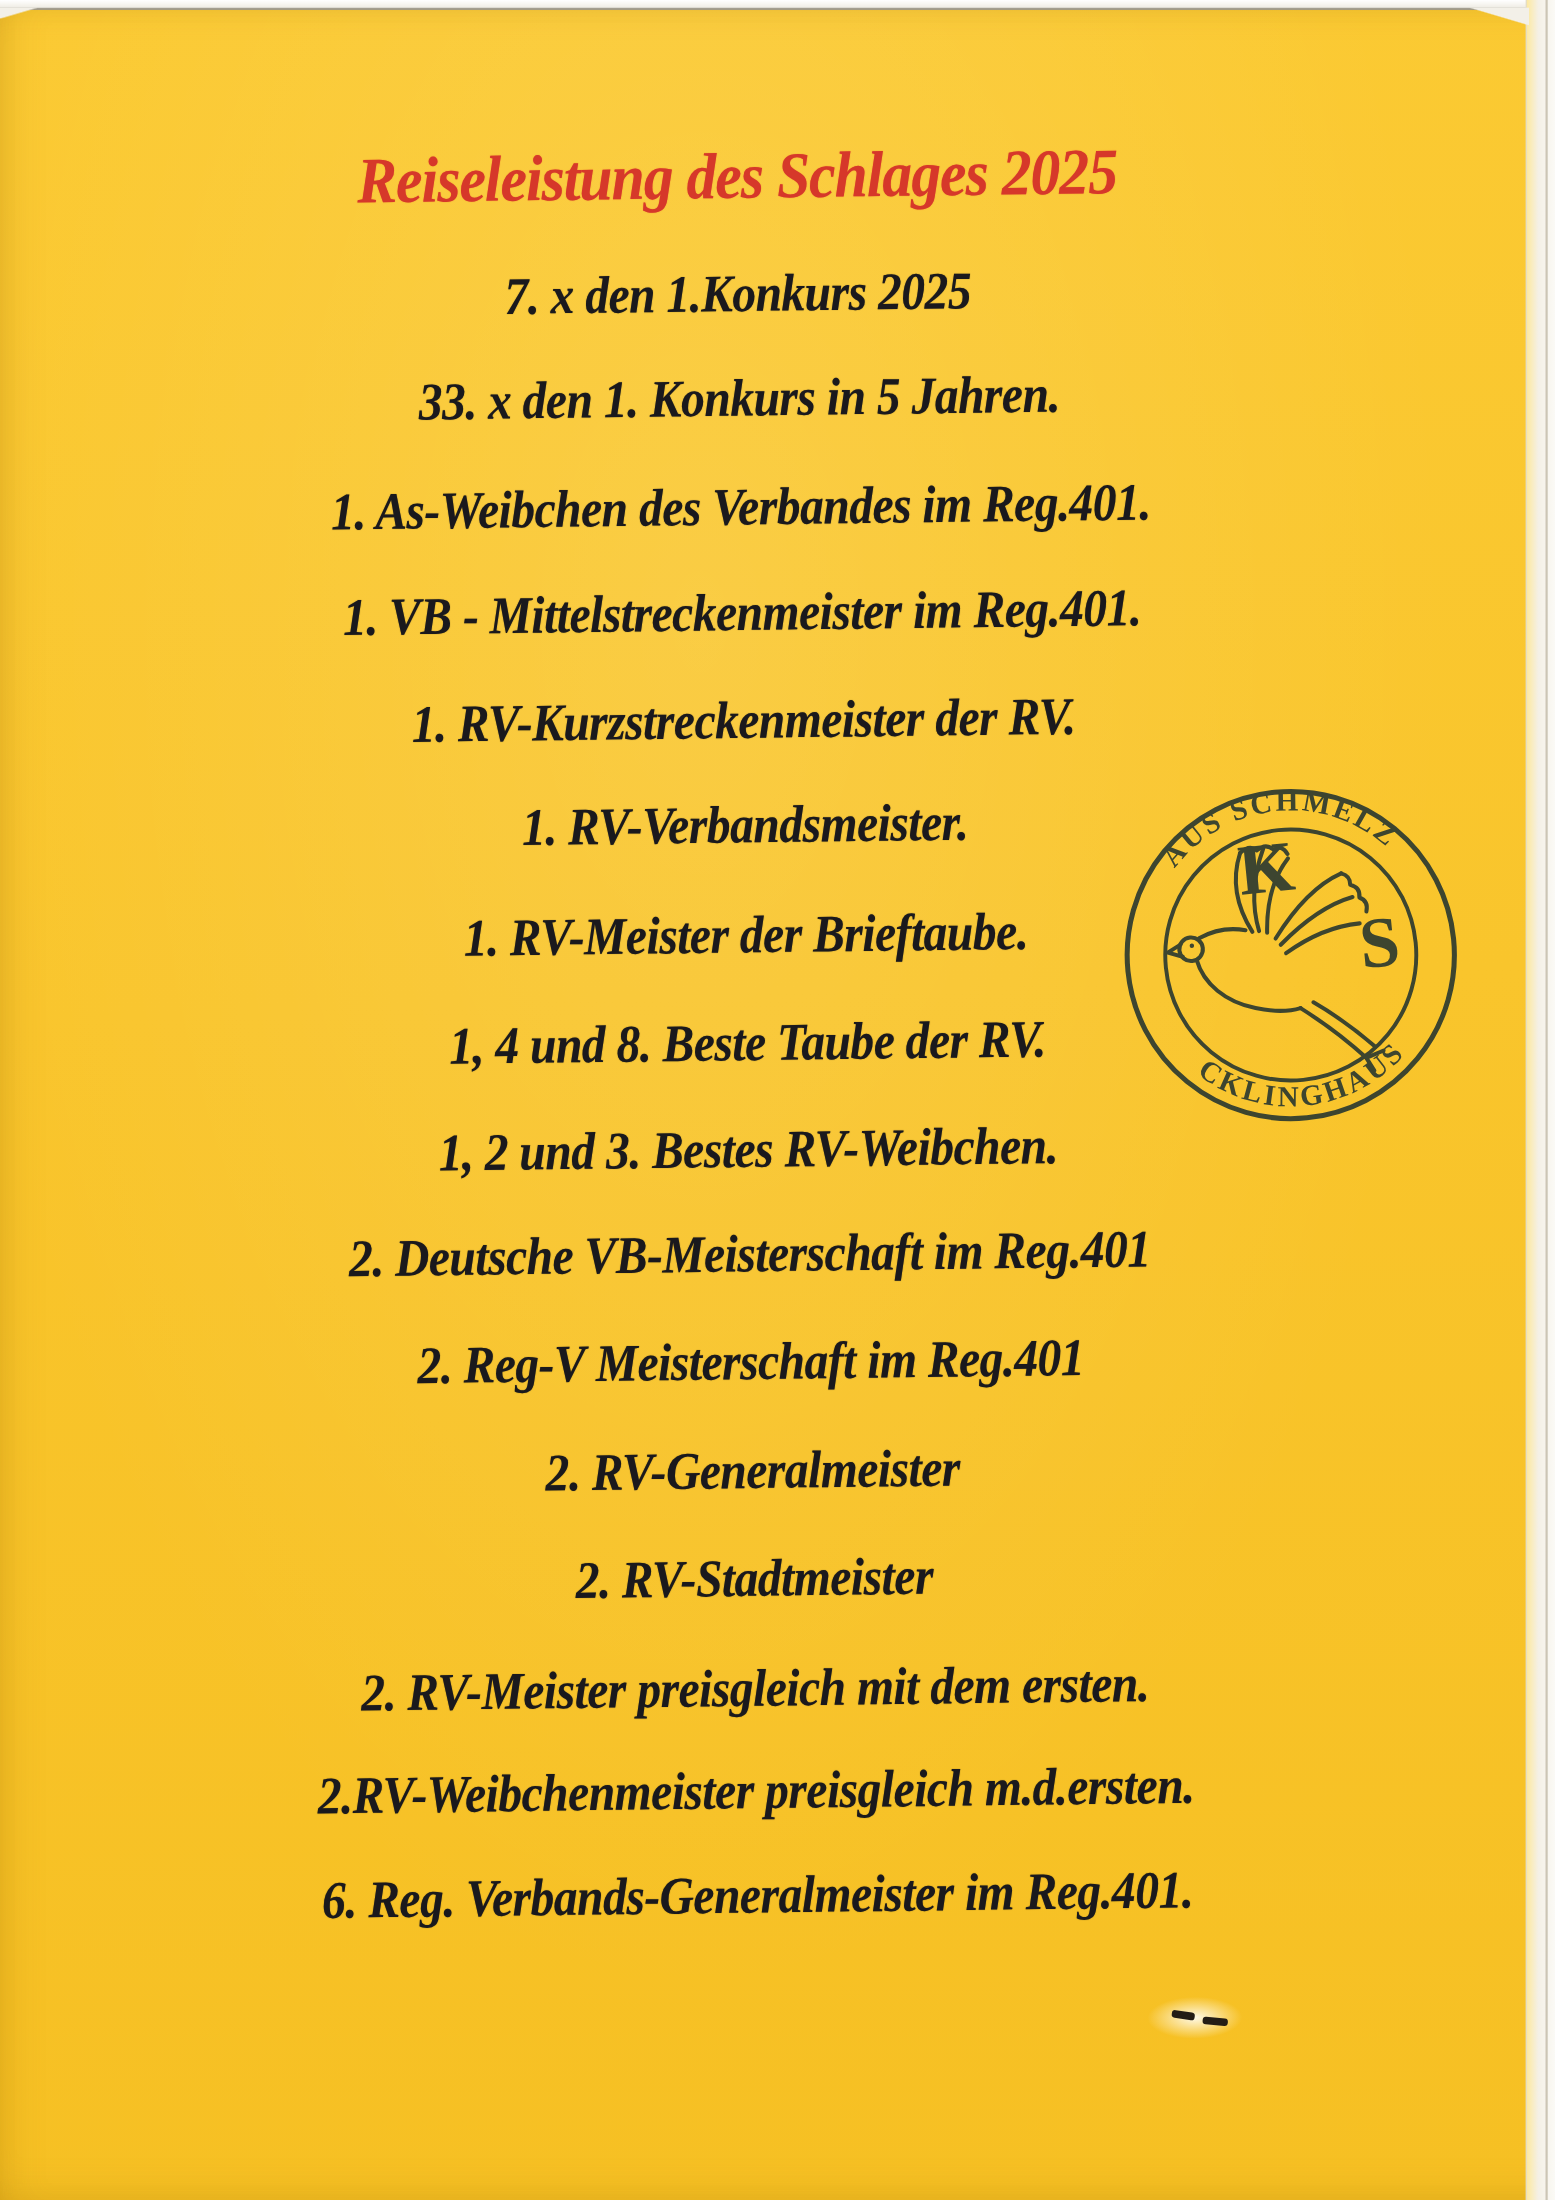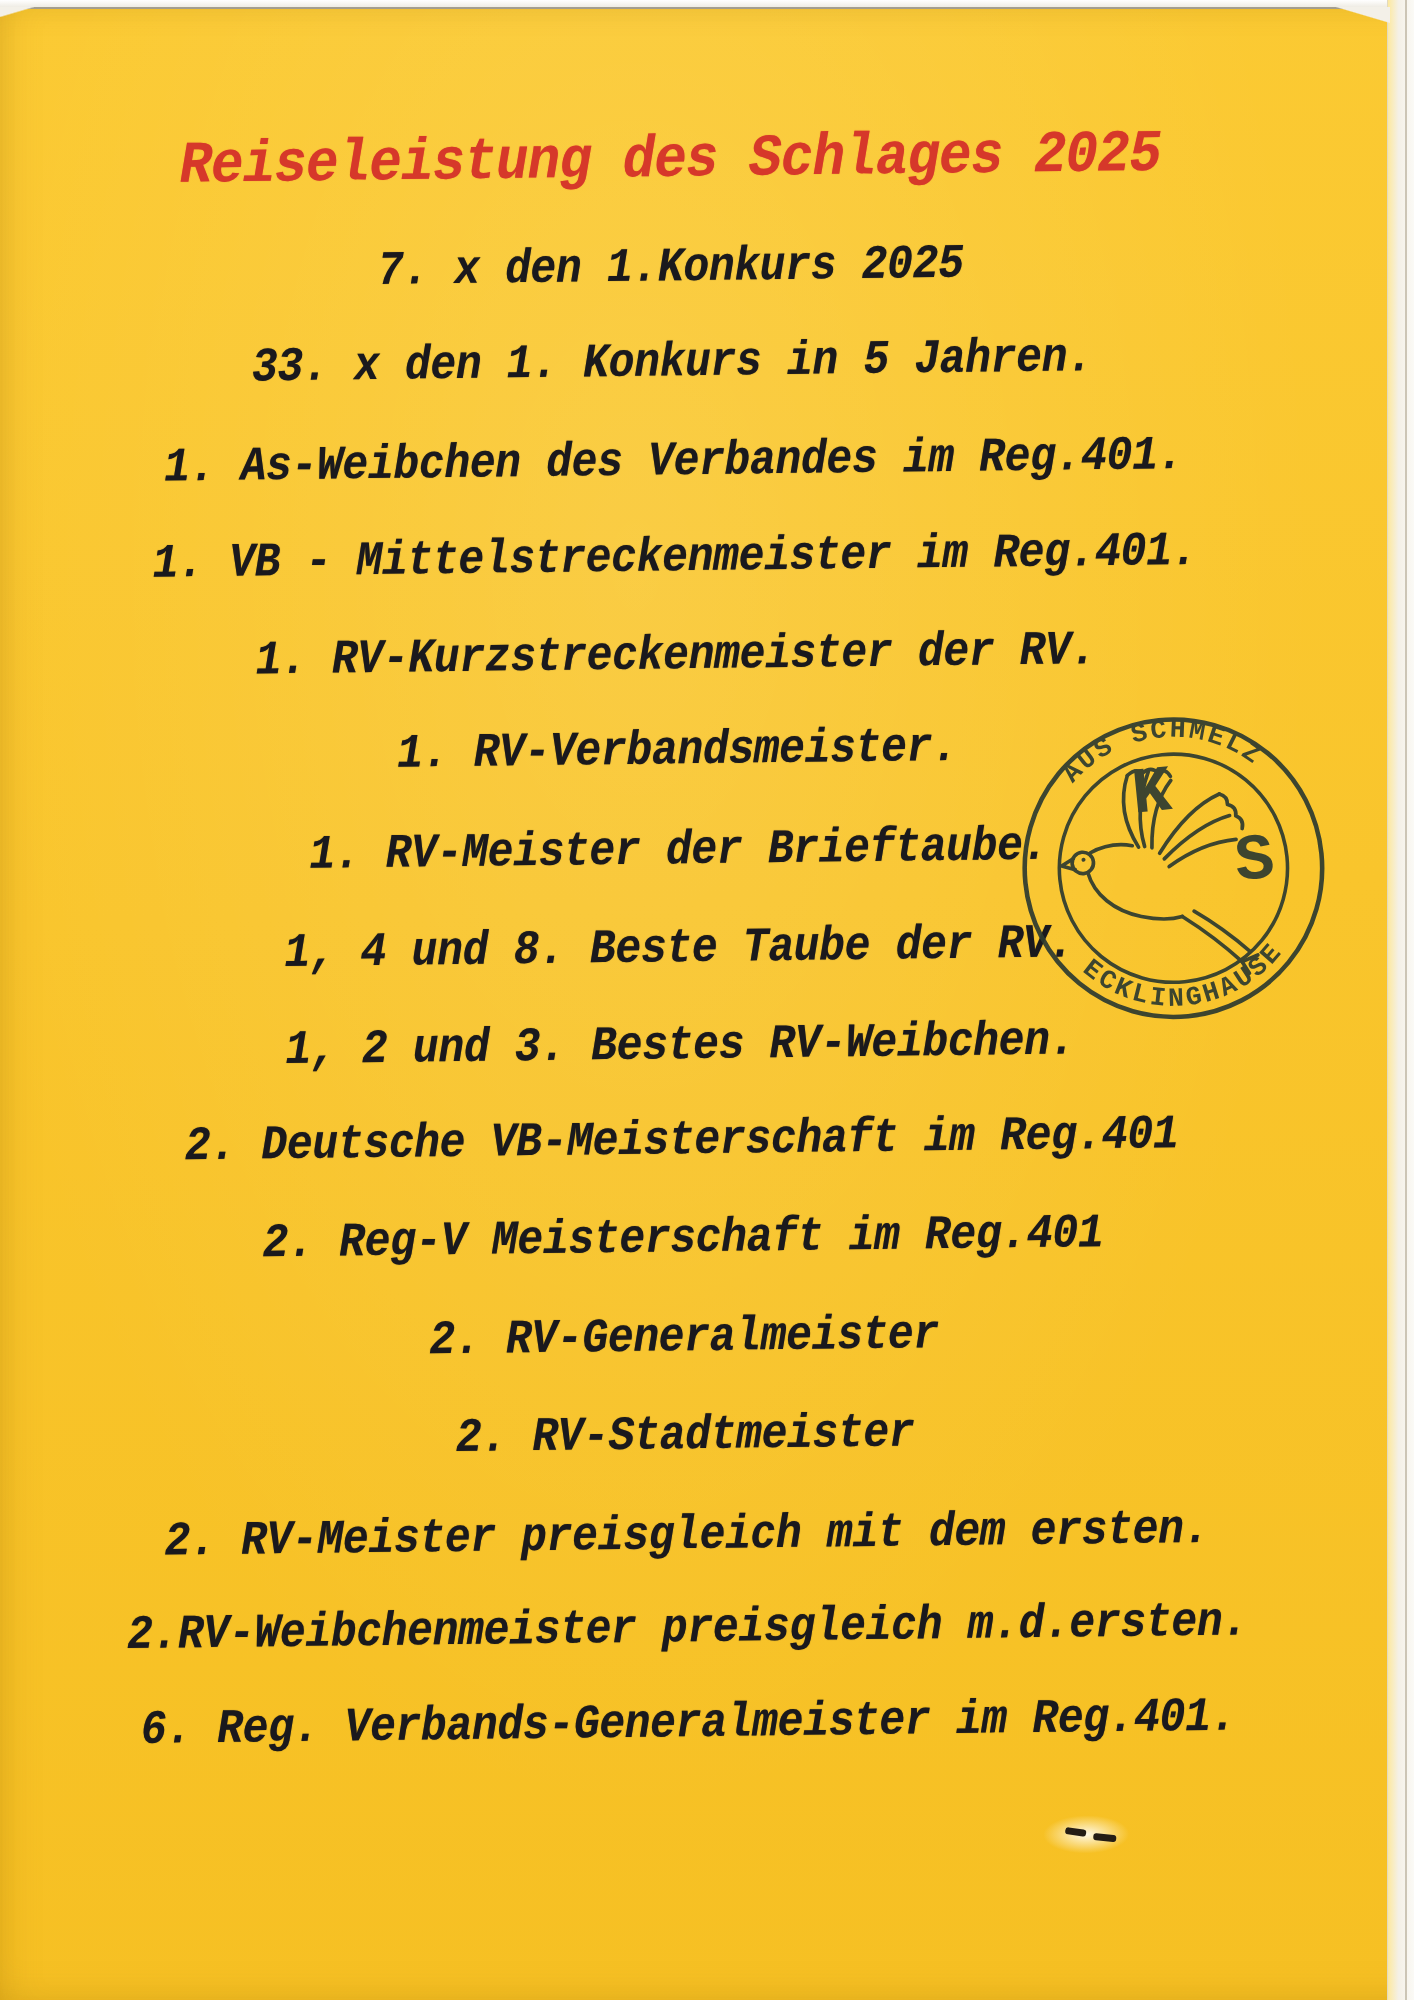--- a/index.html
+++ b/index.html
@@ -1,19 +1,19 @@
 <!DOCTYPE html>
 <html><head>
 <meta charset="utf-8">
 <style>
   html,body{margin:0;padding:0;background:#ffffff;}
   #screen{
     position:relative;width:1414px;height:2000px;overflow:hidden;
     background:#f7f5f0;
-    font-family:Liberation Mono, monospace;
+    font-family:Liberation Serif, serif;
   }
   
   #paper{
     position:absolute;left:0;top:7px;right:0;bottom:0;
     background:
       radial-gradient(ellipse at 45% 28%, rgba(255,255,255,.10), rgba(255,255,255,0) 62%),
       linear-gradient(178deg,#fbca33 0%,#f9c52c 45%,#f6c023 100%);
     box-shadow:
       inset 28px 0 40px -28px rgba(150,105,0,.28),
       inset 0 -24px 38px -24px rgba(140,100,0,.22),

